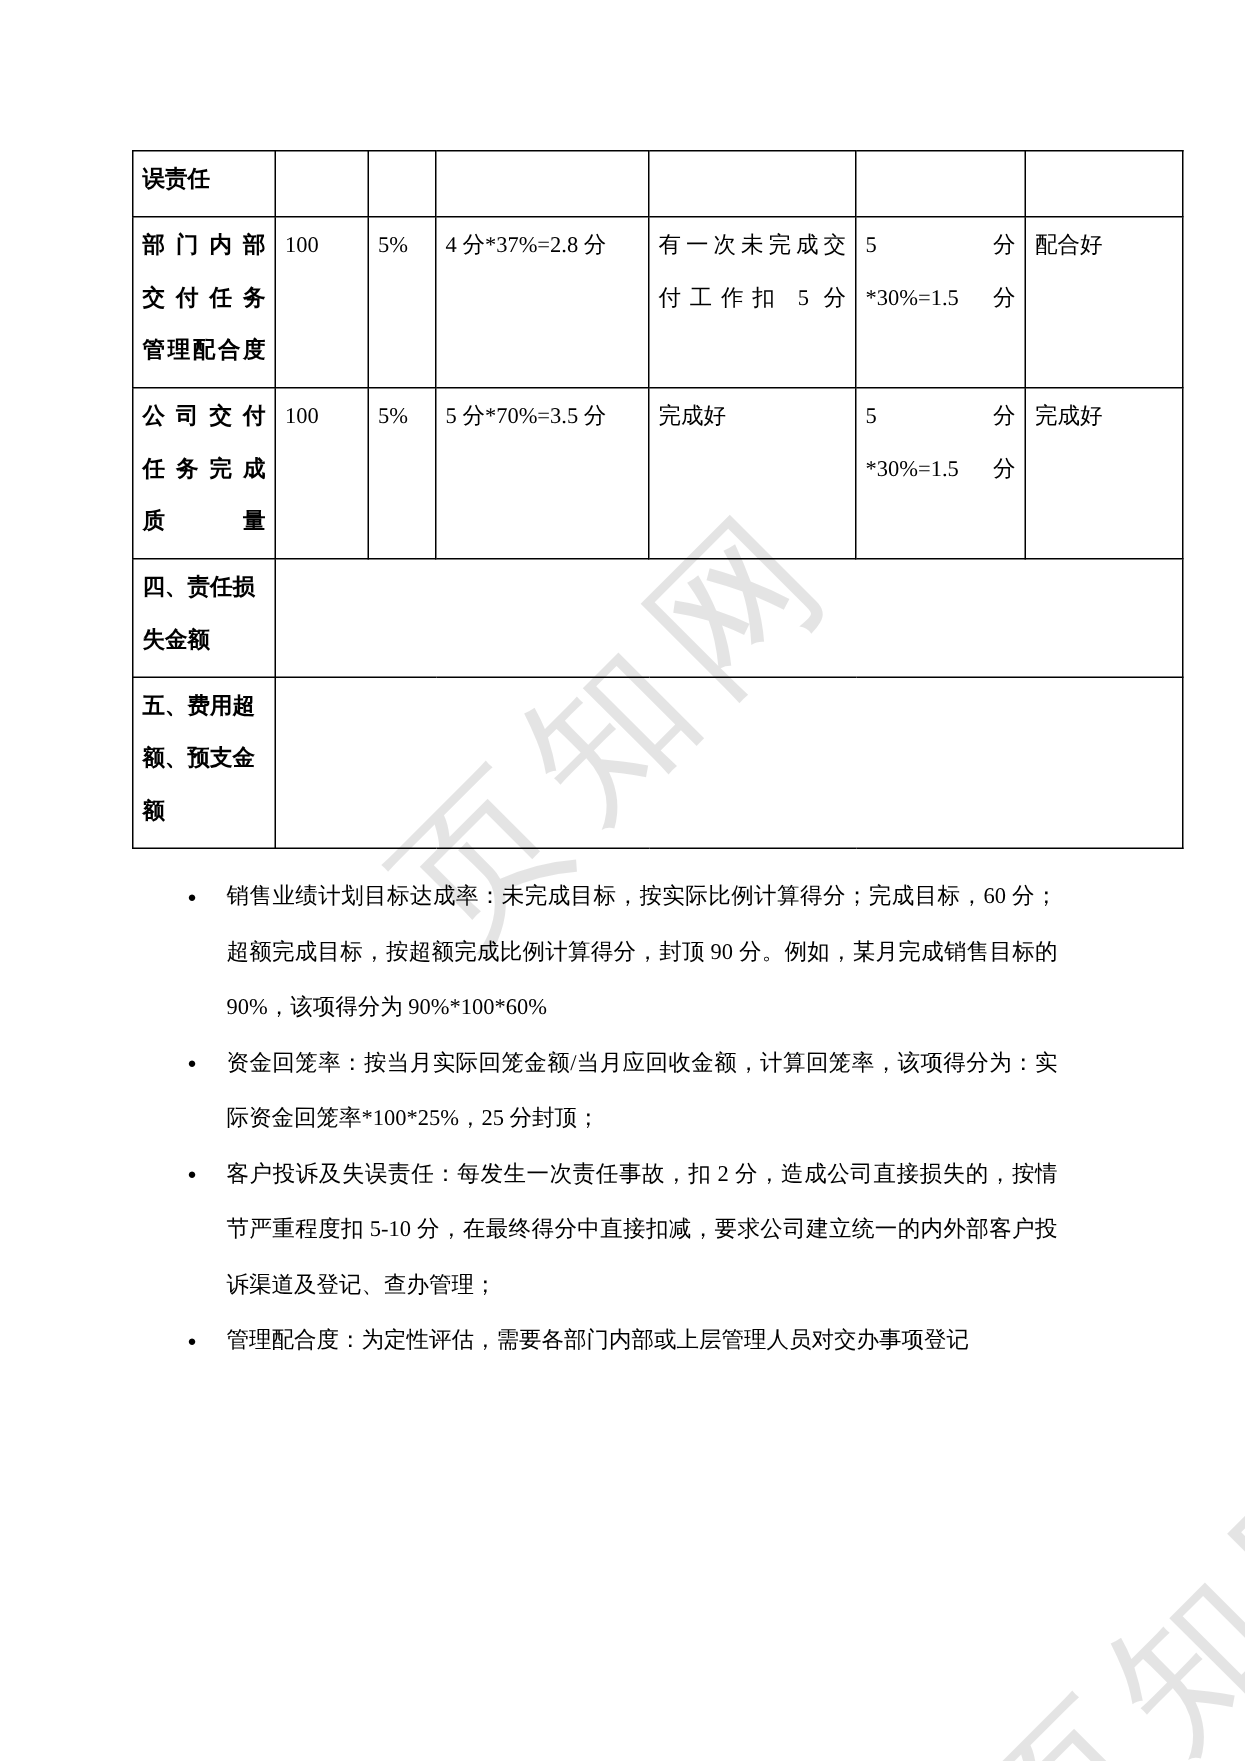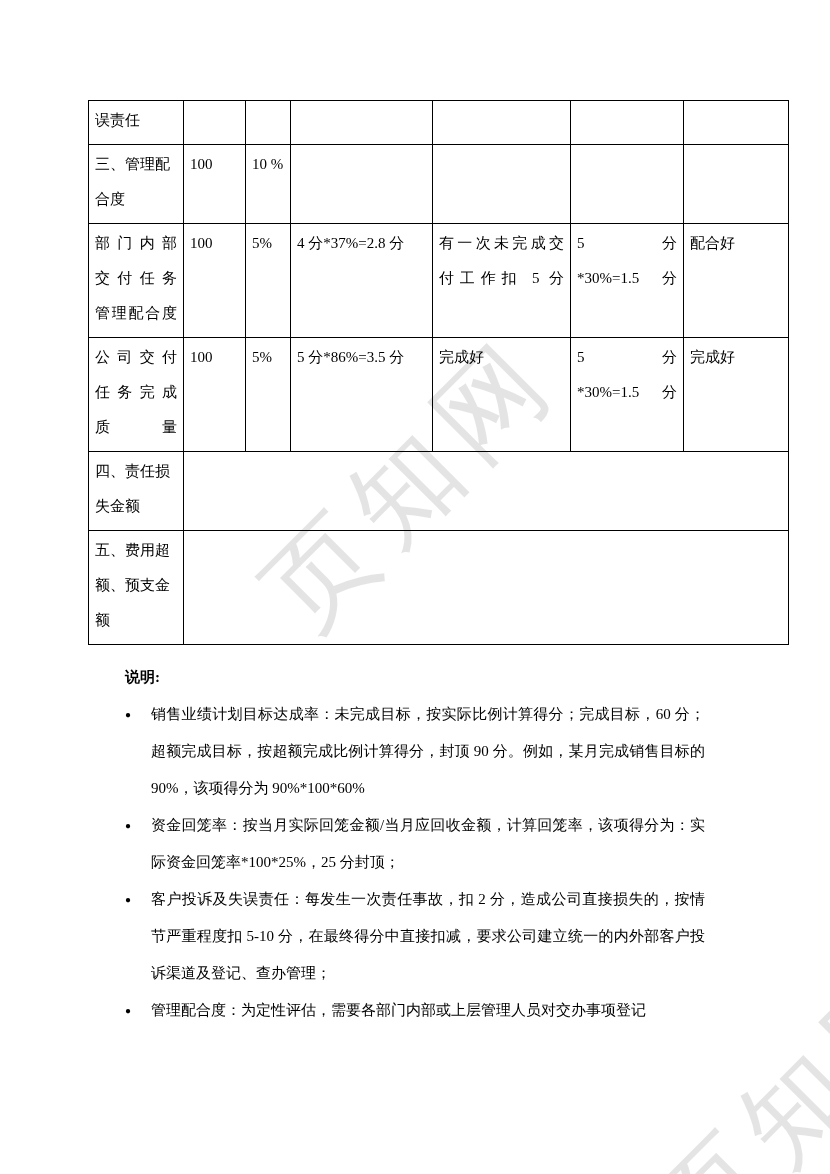--- a/index.html
+++ b/index.html
@@ -40,21 +40,21 @@
   }
   .doc-table td {
     border: 1px solid #000;
     vertical-align: top;
     padding: 2px 6px;
     line-height: 35px;
     white-space: pre-line;
     overflow-wrap: break-word;
   }
   .doc-table td.lbl {
-    font-weight: normal;
+    font-weight: bold;
     text-align: justify;
   }
   .doc-table td.dist {
     text-align: justify;
     text-align-last: justify;
   }
   .doc-table td.note-cell { text-align: justify; }
   tr.rh1 td { height: 39px; }
   tr.rh2 td { height: 74px; }
   tr.rh3 td { height: 109px; }
@@ -101,71 +101,60 @@
     <tbody>
       <tr class="rh1">
         <td class="lbl">误责任</td>
         <td></td>
         <td></td>
         <td></td>
         <td></td>
         <td></td>
         <td></td>
       </tr>
-      <tr class="rh2">
-        <td class="lbl">三、管理配
-合度</td>
-        <td>100</td>
-        <td>10 %</td>
-        <td></td>
-        <td></td>
-        <td></td>
-        <td></td>
-      </tr>
       <tr class="rh3">
         <td class="lbl dist">部门内部
 交付任务
 管理配合度</td>
         <td>100</td>
         <td>5%</td>
         <td>4 分*37%=2.8 分</td>
         <td class="dist">有一次未完成交
 付工作扣 5 分</td>
         <td class="dist">5 分
 *30%=1.5 分</td>
         <td>配合好</td>
       </tr>
       <tr class="rh3">
         <td class="lbl dist">公司交付
 任务完成
 质量</td>
         <td>100</td>
         <td>5%</td>
-        <td>5 分*86%=3.5 分</td>
+        <td>5 分*70%=3.5 分</td>
         <td>完成好</td>
         <td class="dist">5 分
 *30%=1.5 分</td>
         <td>完成好</td>
       </tr>
       <tr class="rh2">
         <td class="lbl">四、责任损
 失金额</td>
         <td colspan="6"></td>
       </tr>
       <tr class="rh3">
         <td class="lbl">五、费用超
 额、预支金
 额</td>
         <td colspan="6"></td>
       </tr>
     </tbody>
   </table>
 
   <div class="notes">
-    <div class="notes-title">说明:</div>
 
     <div class="note-item">
       <span class="bullet">●</span>
       <span class="note-text">销售业绩计划目标达成率：未完成目标，按实际比例计算得分；完成目标，60 分；超额完成目标，按超额完成比例计算得分，封顶 90 分。例如，某月完成销售目标的 90%，该项得分为 90%*100*60%</span>
     </div>
 
     <div class="note-item">
       <span class="bullet">●</span>
       <span class="note-text">资金回笼率：按当月实际回笼金额/当月应回收金额，计算回笼率，该项得分为：实际资金回笼率*100*25%，25 分封顶；</span>
     </div>

